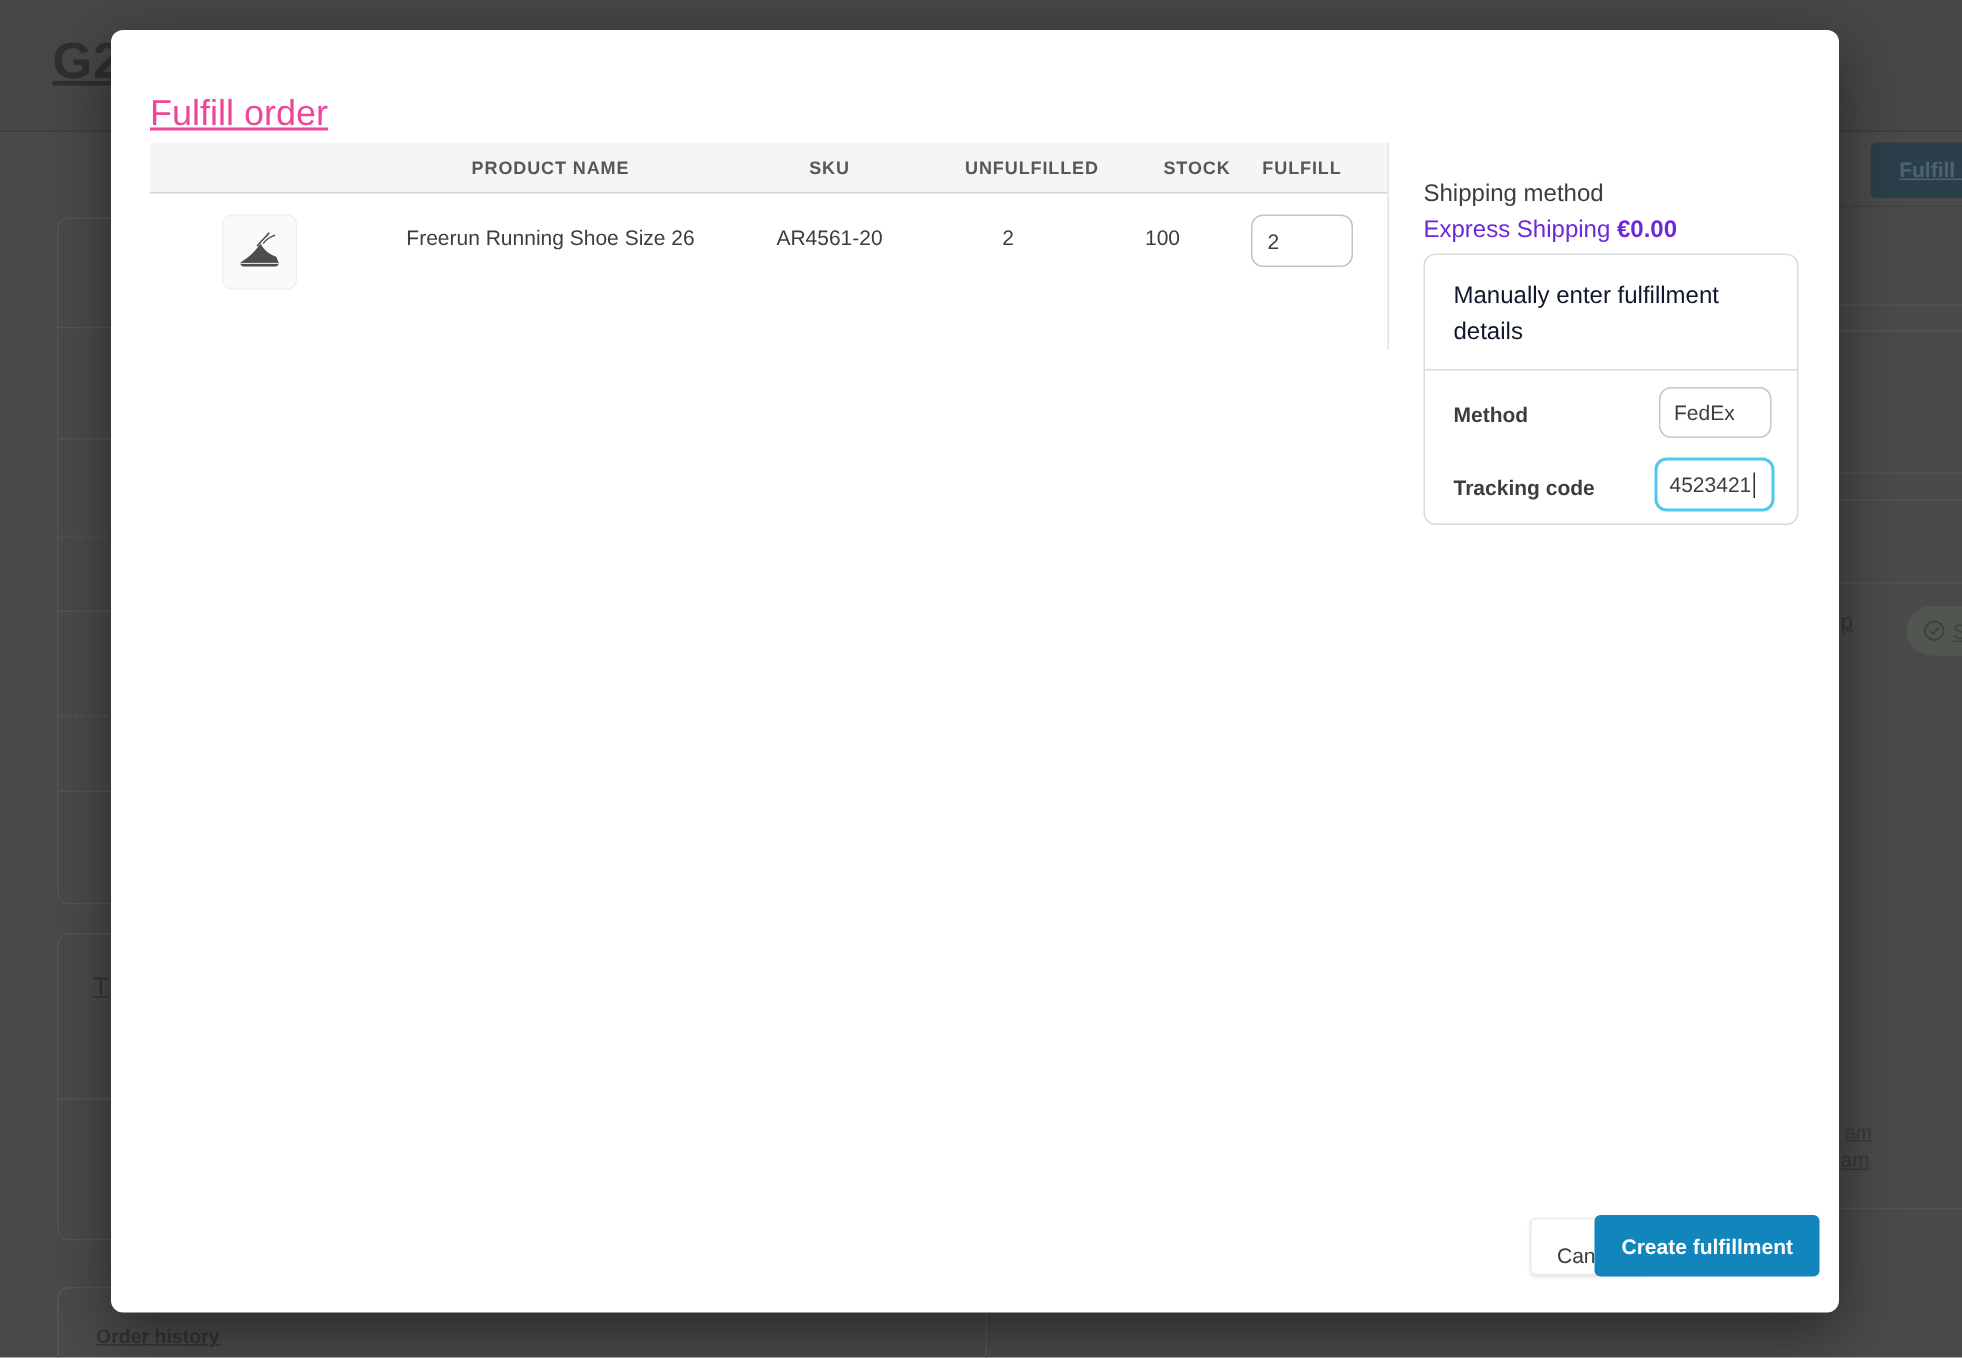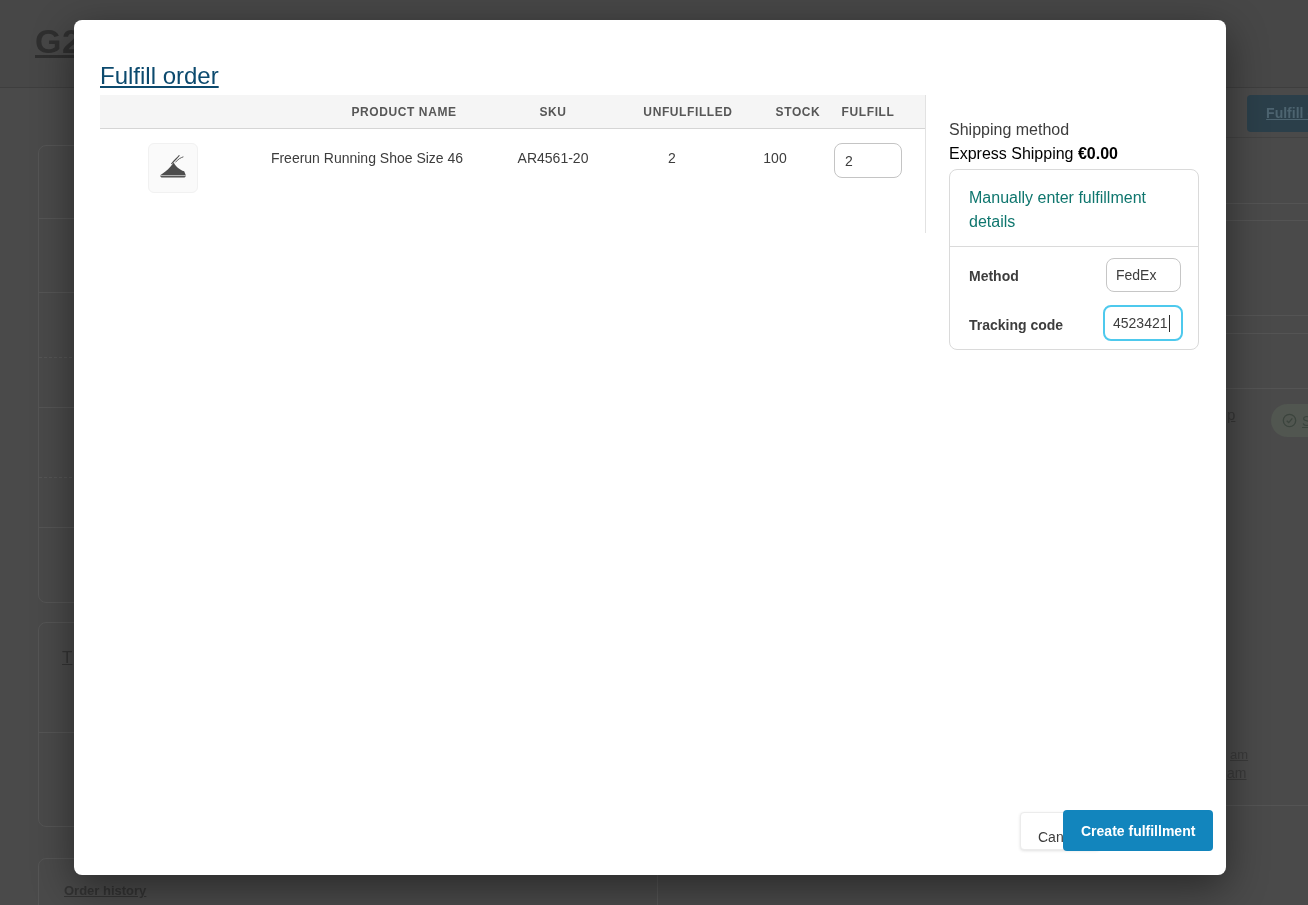--- a/index.html
+++ b/index.html
@@ -38,31 +38,31 @@
   .bg-badge svg { width:15px; height:15px; flex:none; }
   .bg-am1 { left:1230px; top:747px; font-size:13px; color:#3a3a3a; }
   .bg-am2 { left:1227px; top:765px; font-size:14px; color:#393939; }
 
   
   .modal {
     left:74px; top:20px; width:1152px; height:855px;
     background:#ffffff; border-radius:8px;
     box-shadow:0 12px 40px rgba(0,0,0,.45);
   }
-  .modal-title { left:26px; top:42px; font-size:24px; font-weight:400; color:#0c4a6e; }
+  .modal-title { left:26px; top:42px; font-size:24px; font-weight:400; color:#ec4899; }
 
   .table-header {
     left:26px; top:75px; width:825px; height:34px;
     background:#f5f5f5; border-bottom:1px solid #d5d5d5;
   }
   .th {
     position:absolute; top:50%; transform:translate(-50%,-50%);
     font-size:12px; font-weight:700; letter-spacing:.05em; color:#575757; white-space:nowrap;
   }
-  .th-product { left:267px;margin-left:37px; } .th-sku { left:453px; } .th-unf { left:572px;margin-left:16px; }
+  .th-product { left:267px; } .th-sku { left:453px; } .th-unf { left:572px;margin-left:16px; }
   .th-stock { left:698px; } .th-fulfill { left:768px; }
 
   .table-row { left:26px; top:109px; width:825px; height:104px; }
   .thumb {
     position:absolute; left:48px; top:14px; width:50px; height:50px;
     border-radius:6px; background:#fafafa; border:1px solid #f1f1f1;
     display:flex; align-items:center; justify-content:center;
   }
   .td {
     position:absolute; top:21px; transform:translateX(-50%);
@@ -71,30 +71,30 @@
   .td-product { left:267px; } .td-sku { left:453px; } .td-unf { left:572px; } .td-stock { left:675px; }
   .fulfill-input {
     position:absolute; left:734px; top:14px; width:68px; height:35px;
     border:1px solid #c4c4c4; border-radius:8px; padding:0 10px;
     font-size:14px; color:#3d3d3d; font-family:inherit; background:#fff;
   }
   .v-divider { left:851px; top:75px; width:1px; height:138px; background:#e2e2e2; }
 
   .ship-panel { left:875px; top:0; width:250px; height:855px; }
   .ship-heading { position:absolute; left:0; top:101px; font-size:16px; color:#3d3d3d; }
-  .ship-value { position:absolute; left:0; top:125px; font-size:16px; color:#000000; }
+  .ship-value { position:absolute; left:0; top:125px; font-size:16px; color:#6d28d9; }
   .ship-value b { font-weight:700; }
 
   .manual-box {
     position:absolute; left:0; top:149px; width:250px; height:181px;
     border:1px solid #dadada; border-radius:8px; background:#fff;
   }
   .manual-title {
     position:absolute; left:19px; top:16px; width:200px;
-    font-size:16px; line-height:24px; color:#0f766e;
+    font-size:16px; line-height:24px; color:#0f172a;
   }
   .manual-divider { position:absolute; left:0; top:76px; width:100%; height:0; border-top:1px solid #dadada; }
   .field-label { position:absolute; left:19px; font-size:14px; font-weight:600; color:#3d3d3d; }
   .label-method { top:98px; }
   .label-tracking { top:147px; }
   .text-input {
     position:absolute; border:1px solid #c6c6c6; border-radius:8px;
     font-size:14px; color:#3d3d3d; font-family:inherit; padding:0 9px; background:#fff;
   }
   .input-method { left:156px; top:88px; width:75px; height:34px; }
@@ -173,21 +173,21 @@
 
   <div class="abs table-row">
     <div class="thumb">
       <svg width="40" height="40" viewBox="0 0 50 50">
         <path d="M23 20 C27 15 31 12 33 9" stroke="#4d4d4d" stroke-width="1.4" fill="none"></path>
         <path d="M28 18 C31 14 35 12 38 11" stroke="#4d4d4d" stroke-width="1.1" fill="none"></path>
         <path d="M9 34 C13 31 18 28 22 23 L26 18 C28 23 33 27 39 29 L41 34 C41 36 40 37 38 37 L12 37 C10 37 9 36 9 34 Z" fill="#4d4d4d"></path>
         <path d="M9 34.5 L41 34.5" stroke="#fafafa" stroke-width="0.8"></path>
       </svg>
     </div>
-    <span class="td td-product">Freerun Running Shoe Size 46</span>
+    <span class="td td-product">Freerun Running Shoe Size 26</span>
     <span class="td td-sku">AR4561-20</span>
     <span class="td td-unf">2</span>
     <span class="td td-stock">100</span>
     <input class="fulfill-input" type="text" value="2" style="">
   </div>
 
   <div class="abs v-divider"></div>
 
   <div class="abs ship-panel">
     <div class="ship-heading">Shipping method</div>

